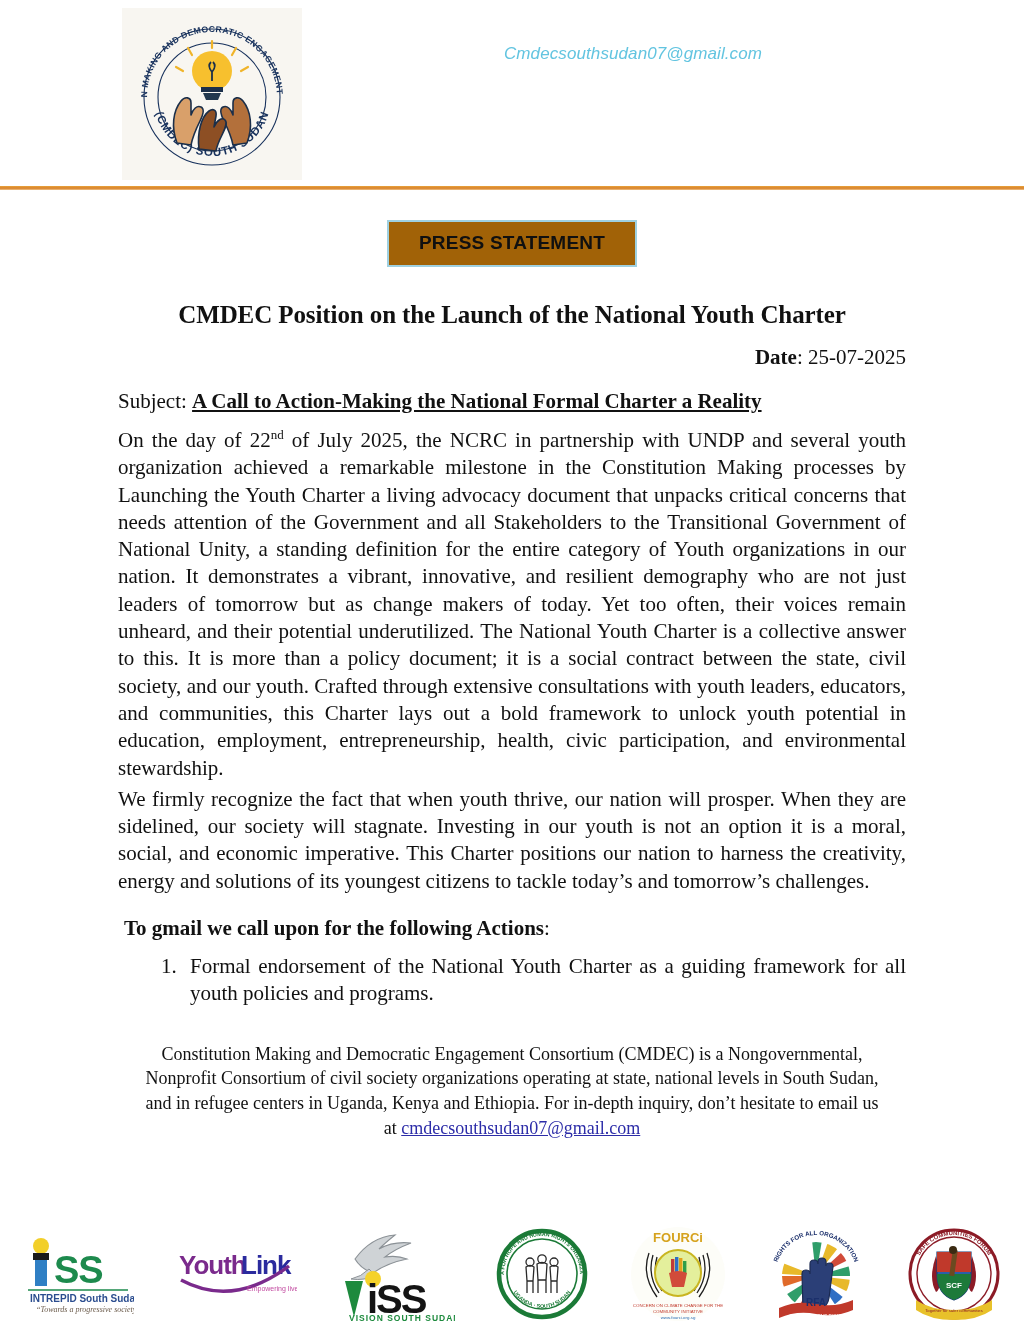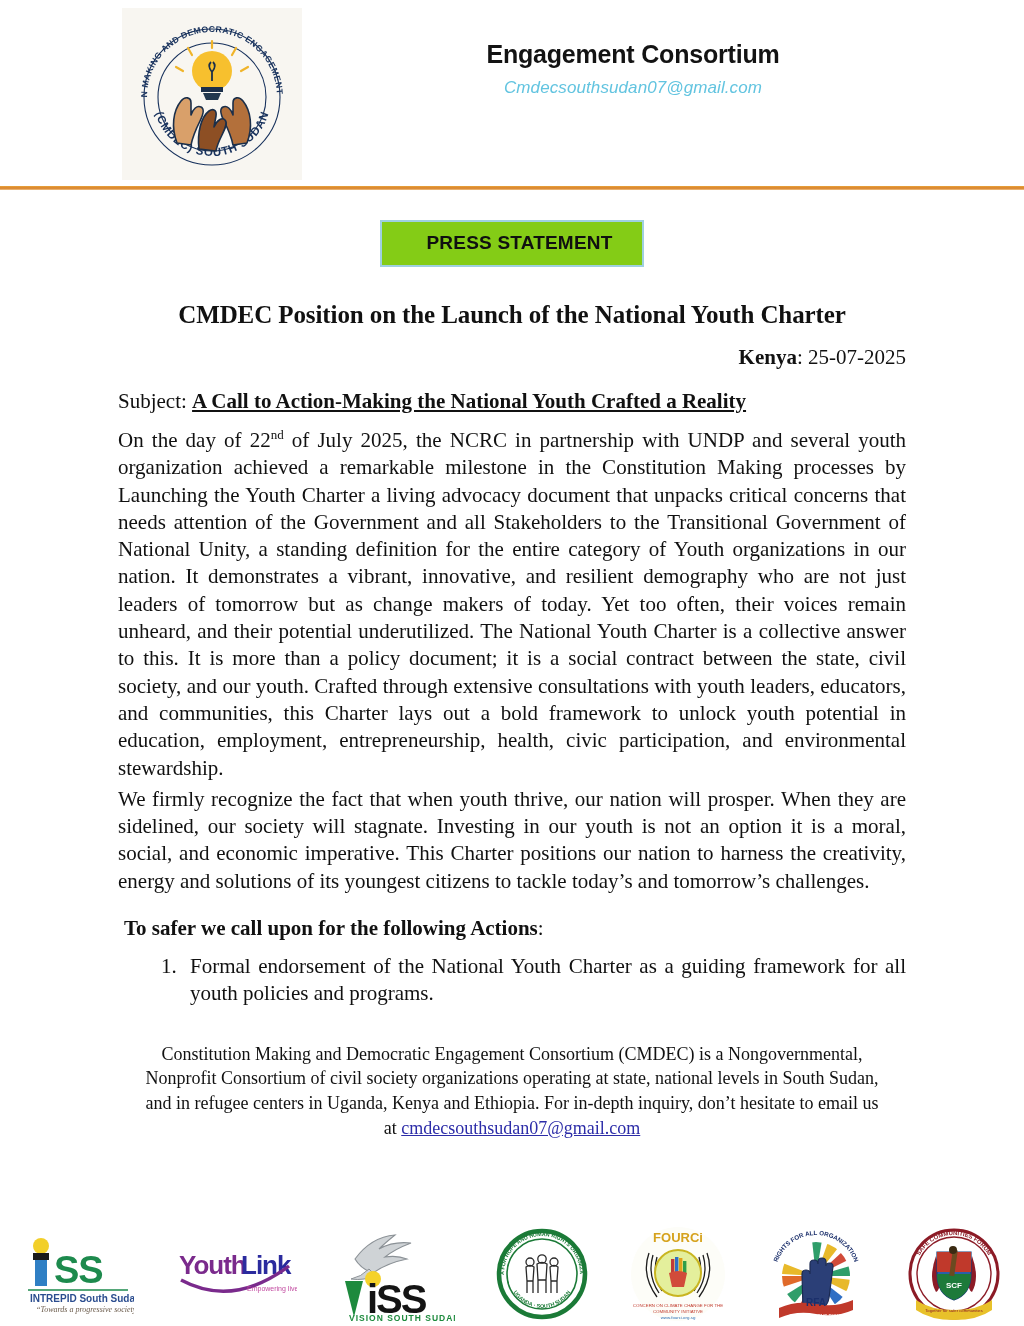--- a/index.html
+++ b/index.html
@@ -69,22 +69,22 @@
   .sheet{
     padding:0 118px 0 118px;
     box-sizing:border-box;
   }
   .badge-row{
     display:flex;justify-content:center;
     margin-top:40px;
   }
   .press-badge{
     border:2px solid #9fd0e0;
-    background:#84cc16;
-    padding:10px 30px 11px 45px;
+    background:#a16207;
+    padding:10px 30px 11px 30px;
     font-family:"Liberation Sans", sans-serif;
     font-weight:bold;
     font-size:19px;
     letter-spacing:0.2px;
     color:#101010;
   }
   .doc-title{
     text-align:center;
     font-weight:bold;
     font-size:25px;
@@ -195,45 +195,44 @@
       <path d="M81,66 v-9 M81,57 q-5,-6 -1,-10 M81,57 q5,-6 1,-10" fill="none" stroke="#1b2f4a" stroke-width="1.8"></path>
 
       <path d="M46,128 C40,112 42,96 50,86 C54,81 60,82 60,88 L60,100 C62,94 66,90 70,92 C74,94 72,100 69,106 C66,112 62,120 60,130 Z" fill="#d9a06a" stroke="#1b2f4a" stroke-width="1.6" stroke-linejoin="round"></path>
       <path d="M116,128 C122,112 120,96 112,86 C108,81 102,82 102,88 L102,100 C100,94 96,90 92,92 C88,94 90,100 93,106 C96,112 100,120 102,130 Z" fill="#b3703b" stroke="#1b2f4a" stroke-width="1.6" stroke-linejoin="round"></path>
       <path d="M68,134 C66,118 70,102 78,96 C82,93 86,95 85,101 L83,112 C86,105 91,102 94,105 C97,108 94,114 91,120 C88,126 86,130 85,136 Z" fill="#8d4f24" stroke="#1b2f4a" stroke-width="1.6" stroke-linejoin="round"></path>
     </svg>
   </div>
 
   <div class="org-block">
     <div class="org-name">
-      <div>Engagement Consortium</div>
     </div>
     <div class="org-email">Cmdecsouthsudan07@gmail.com</div>
   </div>
 
   <div class="rule"></div>
 </div>
 
 <div class="sheet">
 
   <div class="badge-row">
     <div class="press-badge">PRESS STATEMENT</div>
   </div>
 
   <div class="doc-title">CMDEC Position on the Launch of the National Youth Charter</div>
 
-  <div class="date-line"><span class="lbl">Kenya</span><span>: </span><span>25-07-2025</span></div>
-
-  <div class="subject-line"><span>Subject: </span><span class="sval">A Call to Action-Making the National Youth Crafted a Reality</span></div>
+  <div class="date-line"><span class="lbl">Date</span><span>: </span><span>25-07-2025</span></div>
+
+  <div class="subject-line"><span>Subject: </span><span class="sval">A Call to Action-Making the National Formal Charter a Reality</span></div>
 
   <p class="body-par"><span>On the day of 22</span><sup>nd</sup><span> of July 2025, the NCRC in partnership with UNDP and several youth organization achieved a remarkable milestone in the Constitution Making processes by Launching the Youth Charter a living advocacy document that unpacks critical concerns that needs attention of the Government and all Stakeholders to the Transitional Government of National Unity, a standing definition for the entire category of Youth organizations in our nation. It demonstrates a vibrant, innovative, and resilient demography who are not just leaders of tomorrow but as change makers of today. Yet too often, their voices remain unheard, and their potential underutilized. The National Youth Charter is a collective answer to this. It is more than a policy document; it is a social contract between the state, civil society, and our youth. Crafted through extensive consultations with youth leaders, educators, and communities, this Charter lays out a bold framework to unlock youth potential in education, employment, entrepreneurship, health, civic participation, and environmental stewardship.</span></p>
 
   <p class="body-par tight">We firmly recognize the fact that when youth thrive, our nation will prosper. When they are sidelined, our society will stagnate. Investing in our youth is not an option it is a moral, social, and economic imperative. This Charter positions our nation to harness the creativity, energy and solutions of its youngest citizens to tackle today’s and tomorrow’s challenges.</p>
 
-  <div class="call-heading"><span>To safer we call upon for the following Actions</span><span class="tail">:</span></div>
+  <div class="call-heading"><span>To gmail we call upon for the following Actions</span><span class="tail">:</span></div>
 
   <ol class="actions">
     <li>Formal endorsement of the National Youth Charter as a guiding framework for all youth policies and programs.</li>
   </ol>
 
   <div class="footer-note"><span>Constitution Making and Democratic Engagement Consortium (CMDEC) is a Nongovernmental, Nonprofit Consortium of civil society organizations operating at state, national levels in South Sudan, and in refugee centers in Uganda, Kenya and Ethiopia. For in-depth inquiry, don’t hesitate to email us at </span><a href="#">cmdecsouthsudan07@gmail.com</a></div>
 </div>
 
 <div class="partners">
 

